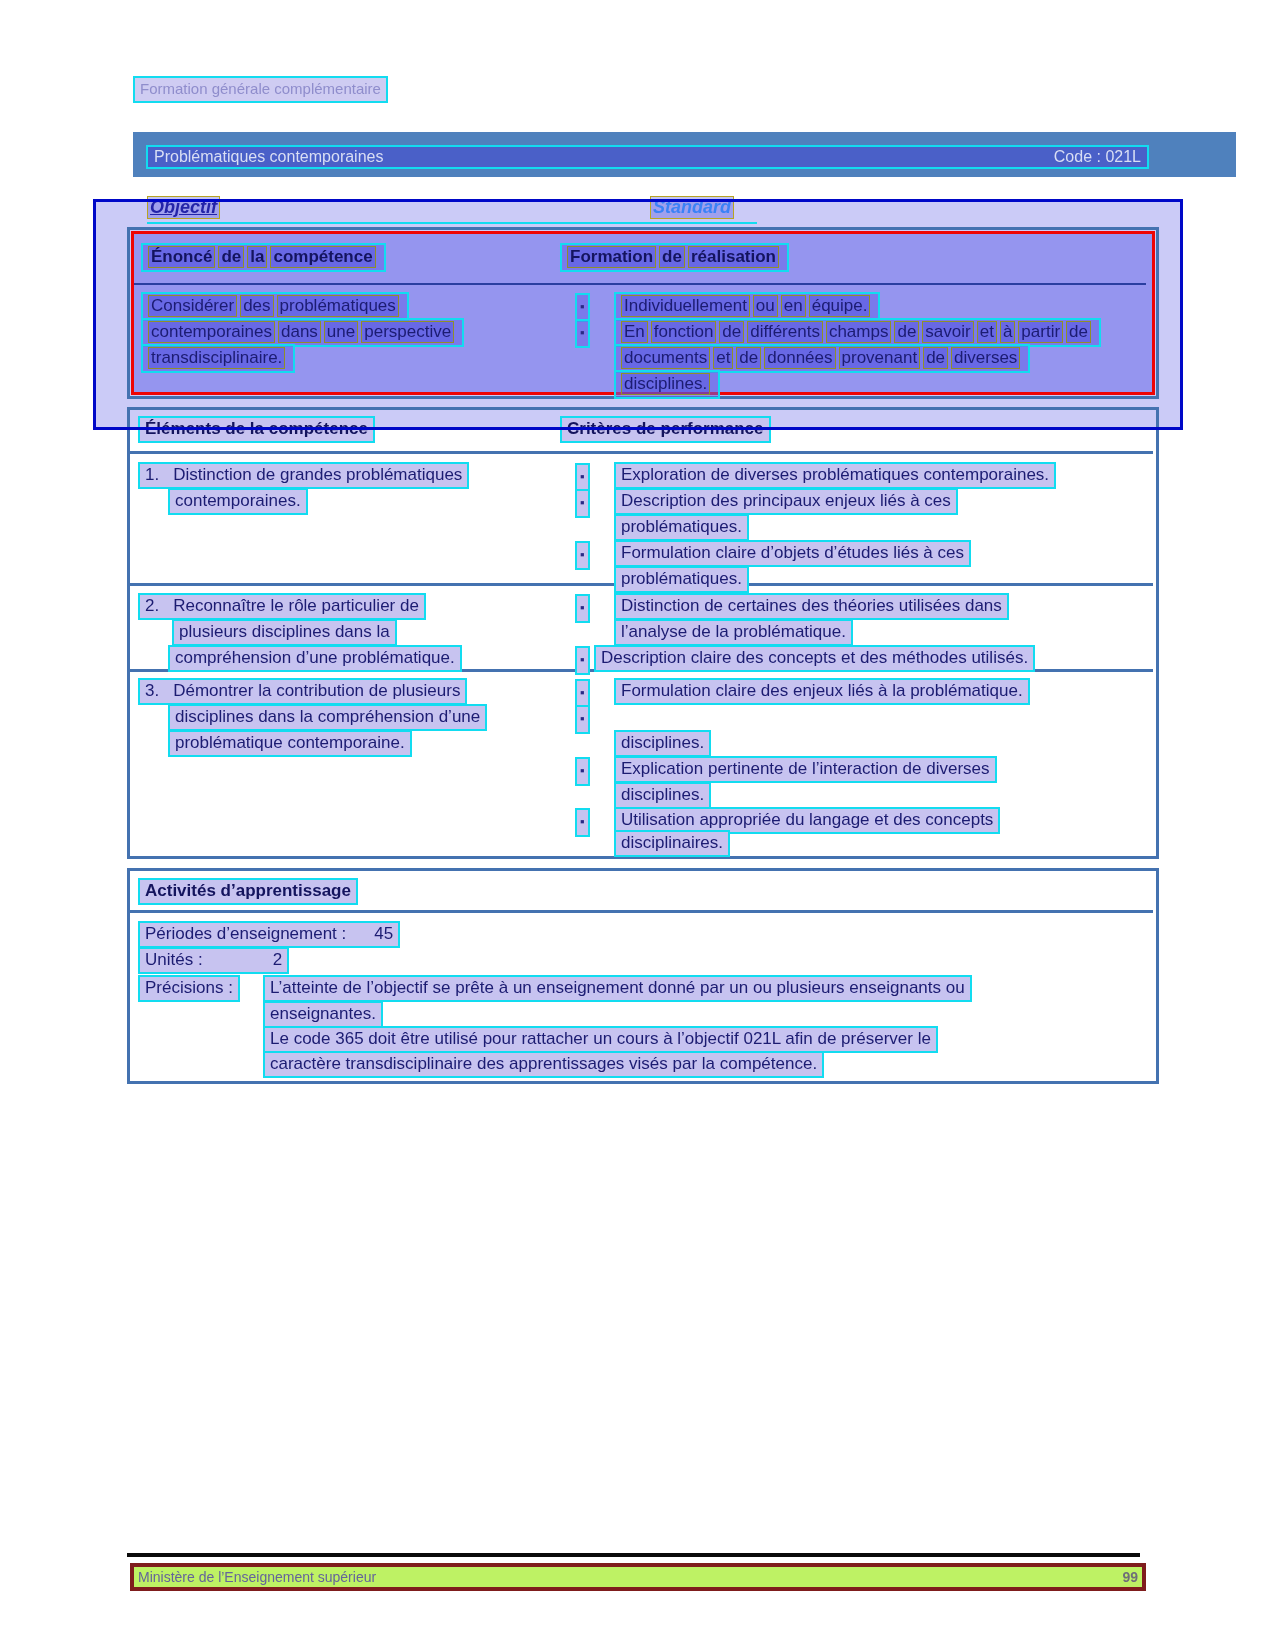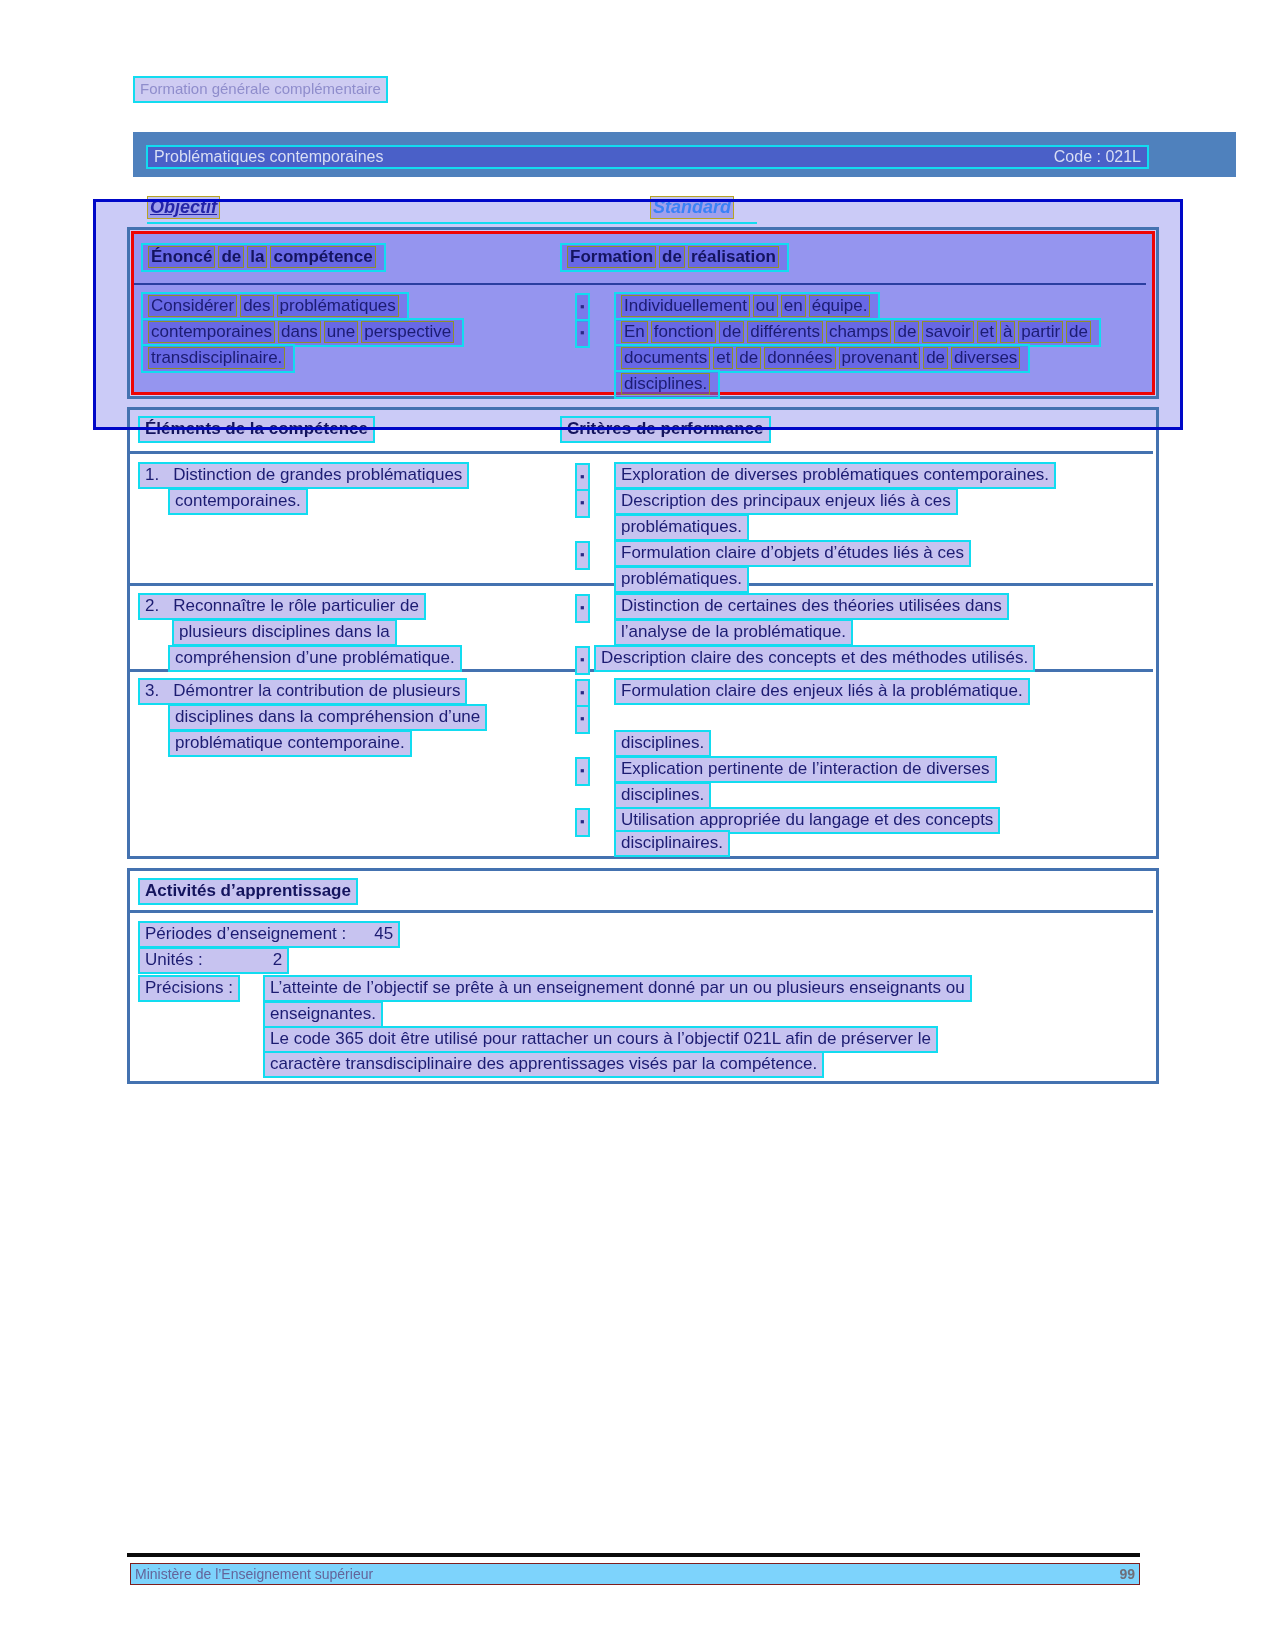--- a/index.html
+++ b/index.html
@@ -134,19 +134,19 @@
     <span>Périodes d’enseignement :</span><span style="margin-left:28px;">45</span></div>
   <div class="hl z5" style="left:138px;top:947px;">
     <span>Unités :</span><span style="margin-left:70px;">2</span></div>
   <div class="hl z5" style="left:138px;top:975px;">Précisions :</div>
   <div class="hl z5" style="left:263px;top:975px;">L’atteinte de l’objectif se prête à un enseignement donné par un ou plusieurs enseignants ou</div>
   <div class="hl z5" style="left:263px;top:1001px;">enseignantes.</div>
   <div class="hl z5" style="left:263px;top:1026px;">Le code 365 doit être utilisé pour rattacher un cours à l’objectif 021L afin de préserver le</div>
   <div class="hl z5" style="left:263px;top:1051px;">caractère transdisciplinaire des apprentissages visés par la compétence.</div>
 
   <div class="abs" style="left:127px;top:1553px;width:1013px;height:4px;background:#0a0a0a;"></div>
-  <div class="abs" style="left:130px;top:1563px;width:1000px;height:20px;background:#7dd3fc;border:1px solid #7f1d1d;
+  <div class="abs" style="left:130px;top:1563px;width:1000px;height:20px;background:#bef264;border:4px solid #7f1d1d;
               display:flex;justify-content:space-between;align-items:center;padding:0 4px;z-index:5;">
     <span style="font-size:14px;color:#64649a;">Ministère de l’Enseignement supérieur</span>
     <span style="font-size:14px;color:#6e6e78;font-weight:bold;">99</span>
   </div>
 
 </div>
 
 </body></html>

